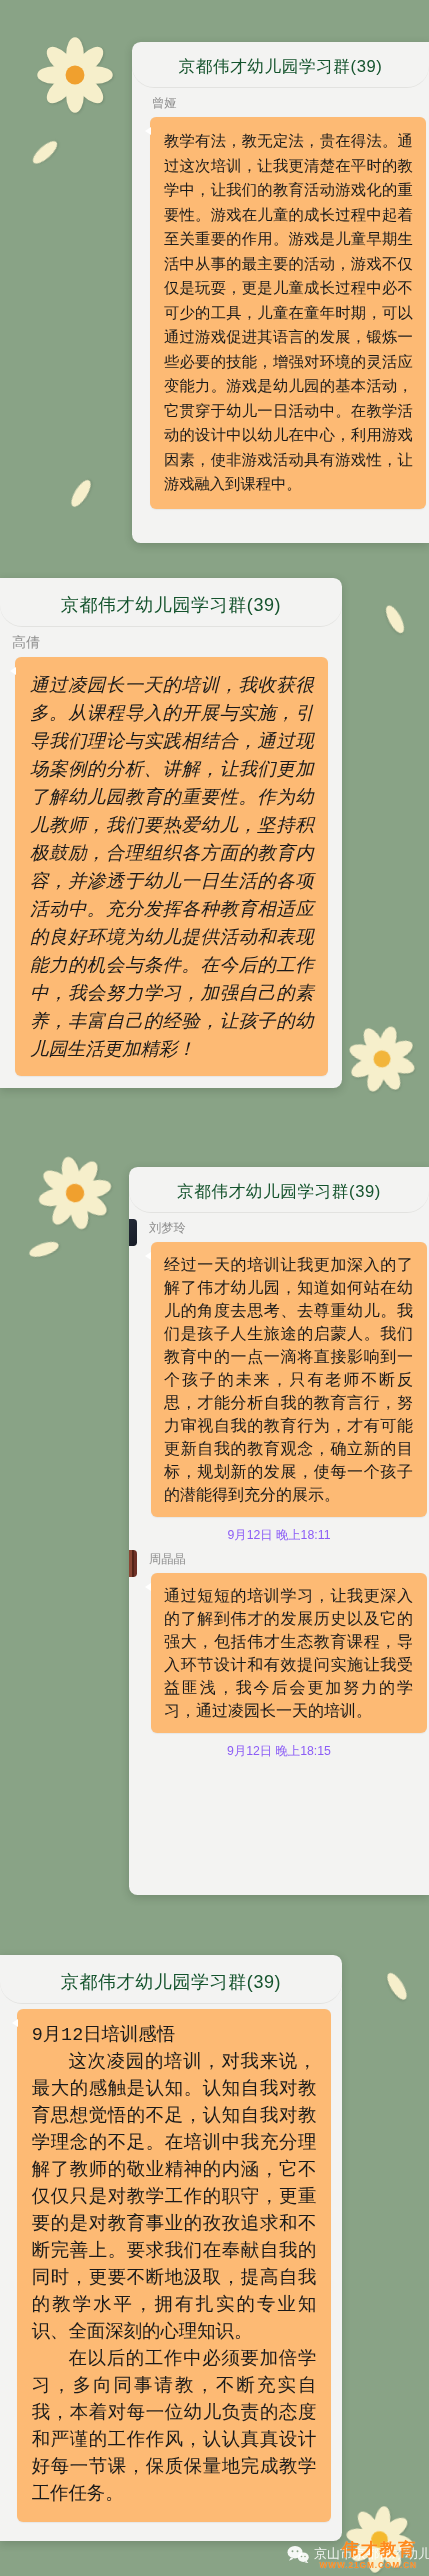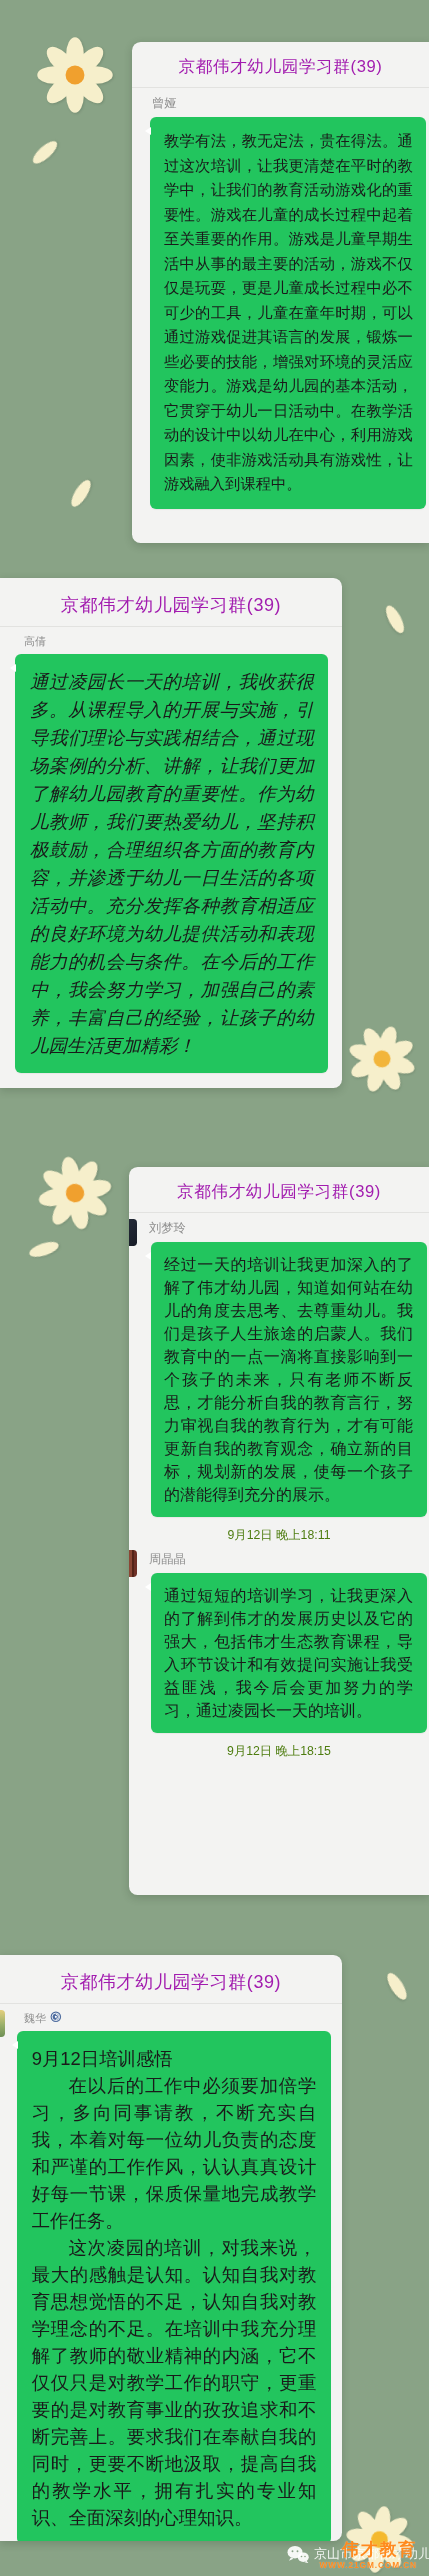--- a/index.html
+++ b/index.html
@@ -23,51 +23,51 @@
   
   .card{
     position:absolute;z-index:2;background:#F3F3F2;overflow:hidden;
     box-shadow:0 2.5px 8.6px rgba(20,40,20,.18);
   }
   .card1{left:132px;top:42px;width:297px;height:501px;border-radius:8.6px 0 0 8.6px;}
   .card2{left:0;top:578px;width:342px;height:510px;border-radius:0 8.6px 8.6px 0;}
   .card3{left:129px;top:1167px;width:300px;height:728px;border-radius:8.6px 0 0 8.6px;}
   .card4{left:0;top:1955px;width:342px;height:586px;border-radius:0 8.6px 8.6px 0;}
   .card-header{
-    padding:14.7px 6.1px 9.2px;text-align:center;color:#a21caf;font-weight:500;
-    border-bottom:0.6px solid #e2e2e0;letter-spacing:0.6px;
+    padding:14.7px 6.1px 9.2px;text-align:center;color:#14532d;font-weight:500;
+    border-bottom:0.6px solid #e2e2e0;letter-spacing:0.6px;border-radius:22px;
   }
   .card1 .card-header,.card3 .card-header{font-size:16.6px;padding-top:13.5px;}
   .card2 .card-header,.card4 .card-header{font-size:18px;}
   .msg-group{position:relative;}
   .sender-row{margin:7.4px 0 0 20px;font-size:12.3px;color:#8e8e8e;display:flex;gap:4.3px;}
-  .card2 .sender-row,.card4 .sender-row{margin-left:24px;font-size:11px;}
+  .card2 .sender-row,.card4 .sender-row{margin-left:12px;font-size:14px;}
   .avatar-sliver{position:absolute;width:24.5px;height:27px;border-radius:3.7px;top:-1.2px;}
   .card3 .avatar-sliver{left:-17px;}
   .card4 .avatar-sliver{left:-20px;}
   .av-dark{background:linear-gradient(135deg,#2a3140,#171c26);}
   .av-maroon{background:repeating-linear-gradient(90deg,#6e3127 0 2.5px,#8a4634 2.5px 4.9px,#542318 4.9px 7.4px);}
   .av-light{background:linear-gradient(160deg,#efece3,#cfc9ba);}
   .av-color{background:linear-gradient(180deg,#e4cf7e,#9ab06a 55%,#6d8f55);}
   .bubble{
-    position:relative;background:#22c55e;border-radius:6.1px;margin:4.9px 0 0 18.4px;
+    position:relative;background:#fdba74;border-radius:6.1px;margin:4.9px 0 0 18.4px;
     box-sizing:border-box;padding:12.3px 13.5px;color:#1a1a1a;text-align:justify;
     box-shadow:0 0.6px 1.2px rgba(0,0,0,.05);
   }
   .bubble::before{
     content:"";position:absolute;left:-5.5px;top:9.8px;width:0;height:0;
     border-top:4.9px solid transparent;border-bottom:4.9px solid transparent;border-right:6.1px solid #fff;
   }
   .card1 .bubble{width:276px;font-size:15.3px;line-height:24.5px;}
   .card2 .bubble{margin-left:15.3px;width:313px;font-size:18.4px;line-height:28px;padding:13.5px 14.7px;font-style:italic;}
   .card3 .bubble{margin-left:21.5px;width:276px;font-size:16px;line-height:23px;padding:11px 13.5px;}
-  .card4 .bubble{margin-left:17px;width:314px;font-size:18.4px;line-height:27px;padding:13.5px 14.7px;}
+  .card4 .bubble{margin-left:17px;width:314px;font-size:18.4px;line-height:27px;padding:13.5px 14.7px;font-family:Liberation Mono, monospace;}
   .card4 .bubble p{margin:0;}
   .card4 .bubble p.indent{text-indent:2em;}
-  .timestamp{text-align:center;font-size:12.3px;color:#4d7c0f;margin:9.8px 0 2.5px;}
+  .timestamp{text-align:center;font-size:12.3px;color:#8b5cf6;margin:9.8px 0 2.5px;}
   .badge{display:inline-flex;width:11.7px;height:11.7px;flex:0 0 auto;}
   
   .footer{
     position:absolute;z-index:3;left:287px;top:2545px;display:flex;align-items:center;gap:4.9px;
     color:rgba(255,255,255,.88);font-size:13px;white-space:nowrap;
   }
   .wechat-icon{width:22px;height:18.4px;flex:0 0 auto;}
   .watermark{position:absolute;z-index:4;right:12px;top:2541px;text-align:right;color:#FF8A1E;line-height:1;}
   .wm-title{font-size:17px;font-weight:bold;letter-spacing:1.8px;text-shadow:0 0 1.2px rgba(255,255,255,.45);}
   .wm-url{font-size:8.3px;font-weight:bold;letter-spacing:0.9px;margin-top:2.5px;text-shadow:0 0 1.2px rgba(255,255,255,.45);padding-left:18px;}
@@ -162,33 +162,24 @@
       <span>周晶晶</span>
     </div>
     <div class="bubble">通过短短的培训学习，让我更深入的了解到伟才的发展历史以及它的强大，包括伟才生态教育课程，导入环节设计和有效提问实施让我受益匪浅，我今后会更加努力的学习，通过凌园长一天的培训。</div>
     <div class="timestamp">9月12日 晚上18:15</div>
   </div>
 </div>
 
 <div class="card card4">
   <div class="card-header">京都伟才幼儿园学习群(39)</div>
   <div class="msg-group">
-    <div class="sender-row">
-      <span class="avatar-sliver av-color"></span>
-      <span>魏华</span>
-      <svg class="badge" viewBox="0 0 20 20">
-        <circle cx="10" cy="10" r="9" fill="#4d6b9e"></circle>
-        <path d="M10 3.6a6.4 6.4 0 1 0 0 12.8 6.4 6.4 0 0 0 0-12.8zm0 2a4.4 4.4 0 0 1 0 8.8" fill="none" stroke="#fff" stroke-width="1.5"></path>
-        <circle cx="10" cy="10" r="1.8" fill="#fff"></circle>
-      </svg>
-    </div>
     <div class="bubble">
       <p>9月12日培训感悟</p>
+      <p class="indent">这次凌园的培训，对我来说，最大的感触是认知。认知自我对教育思想觉悟的不足，认知自我对教学理念的不足。在培训中我充分理解了教师的敬业精神的内涵，它不仅仅只是对教学工作的职守，更重要的是对教育事业的孜孜追求和不断完善上。要求我们在奉献自我的同时，更要不断地汲取，提高自我的教学水平，拥有扎实的专业知识、全面深刻的心理知识。</p>
       <p class="indent">在以后的工作中必须要加倍学习，多向同事请教，不断充实自我，本着对每一位幼儿负责的态度和严谨的工作作风，认认真真设计好每一节课，保质保量地完成教学工作任务。</p>
-      <p class="indent">这次凌园的培训，对我来说，最大的感触是认知。认知自我对教育思想觉悟的不足，认知自我对教学理念的不足。在培训中我充分理解了教师的敬业精神的内涵，它不仅仅只是对教学工作的职守，更重要的是对教育事业的孜孜追求和不断完善上。要求我们在奉献自我的同时，更要不断地汲取，提高自我的教学水平，拥有扎实的专业知识、全面深刻的心理知识。</p>
     </div>
   </div>
 </div>
 
 <div class="footer">
   <svg class="wechat-icon" viewBox="0 0 44 36">
     <g fill="rgba(255,255,255,.92)">
       <ellipse cx="16" cy="14" rx="15" ry="12.5"></ellipse>
       <path d="M8 24l-4 7 9-4z"></path>
       <ellipse cx="32.5" cy="24" rx="11" ry="9.5"></ellipse>

